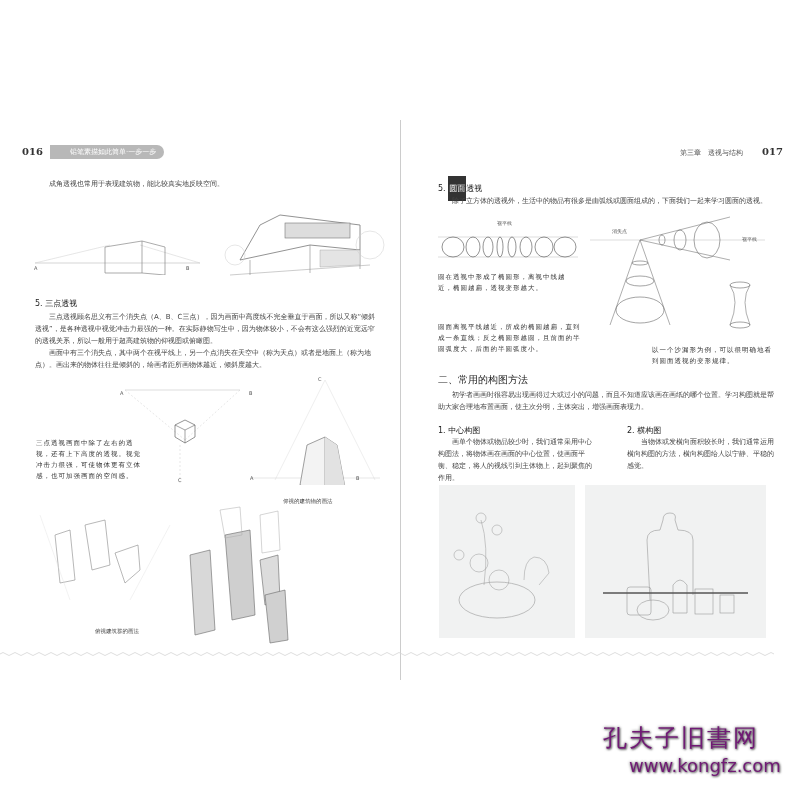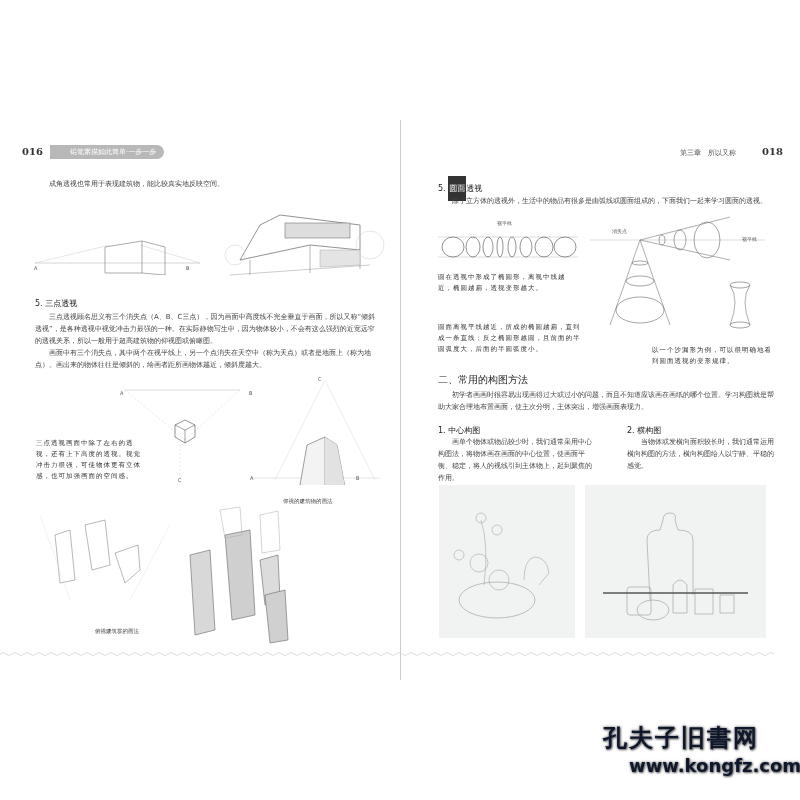--- a/index.html
+++ b/index.html
@@ -10,21 +10,21 @@
   .para{font-size:7px;line-height:12px;color:#444;text-indent:14px;margin:0;}
   .h4{font-size:8px;color:#222;}
   .h3{font-size:10px;color:#222;}
   .hand{font-size:6.5px;line-height:11px;color:#333;letter-spacing:1px;}
   .cap{font-size:5.5px;color:#444;}
   .lbl{font-size:5px;color:#555;}
   .gutter{left:400px;top:120px;width:1px;height:560px;background:#ccc;}
   .wave{top:650px;height:8px;}
   .panel{background:#f1f2f2;}
   .hl{background:#333;color:#fff;padding:8px 1px;}
-  .watermark{color:#0f172a;text-shadow:0 0 3px #666,1px 1px 2px #777;font-family:"DejaVu Serif",serif;font-weight:bold;}
+  .watermark{color:#701a75;text-shadow:0 0 3px #666,1px 1px 2px #777;font-family:"DejaVu Serif",serif;}
 </style>
 </head>
 <body>
 
 <div class="abs page-num" style="left:22px;top:146px;">016</div>
 <div class="abs banner" style="left:50px;top:145px;padding-left:20px;">铅笔素描如此简单·一步一步</div>
 
 <div class="abs" style="left:35px;top:178px;width:345px;">
   <p class="para">成角透视也常用于表现建筑物，能比较真实地反映空间。</p>
 </div>
@@ -98,22 +98,22 @@
   <polygon points="55,30 80,25 85,110 62,115" fill="#cfcfcf" stroke="#666" stroke-width="0.6"></polygon>
   <polygon points="90,55 108,50 110,95 95,100" fill="#dcdcdc" stroke="#666" stroke-width="0.6"></polygon>
   <polygon points="95,90 115,85 118,135 100,138" fill="#d0d0d0" stroke="#666" stroke-width="0.6"></polygon>
   <polygon points="50,5 70,2 72,30 55,33" fill="none" stroke="#aaa" stroke-width="0.5"></polygon>
   <polygon points="90,10 108,6 110,45 92,48" fill="none" stroke="#aaa" stroke-width="0.5"></polygon>
 </svg>
 <div class="abs cap" style="left:95px;top:628px;">俯视建筑群的画法</div>
 
 <div class="abs gutter"></div>
 
-<div class="abs" style="left:680px;top:148px;font-size:7px;color:#555;">第三章　所以又称</div>
-<div class="abs page-num" style="left:762px;top:146px;">018</div>
+<div class="abs" style="left:680px;top:148px;font-size:7px;color:#555;">第三章　透视与结构</div>
+<div class="abs page-num" style="left:762px;top:146px;">017</div>
 
 <div class="abs h4" style="left:438px;top:183px;">
   <span>5. </span><span class="hl">圆面</span><span>透视</span>
 </div>
 <p class="abs para" style="left:438px;top:195px;width:338px;">除了立方体的透视外，生活中的物品有很多是由弧线或圆面组成的，下面我们一起来学习圆面的透视。</p>
 
 <svg class="abs" style="left:438px;top:225px;" width="140" height="40">
   <line x1="0" y1="12" x2="140" y2="12" stroke="#bbb" stroke-width="0.5"></line>
   <line x1="0" y1="32" x2="140" y2="32" stroke="#bbb" stroke-width="0.5"></line>
   <ellipse cx="15" cy="22" rx="11" ry="10" fill="none" stroke="#666" stroke-width="0.7"></ellipse>

